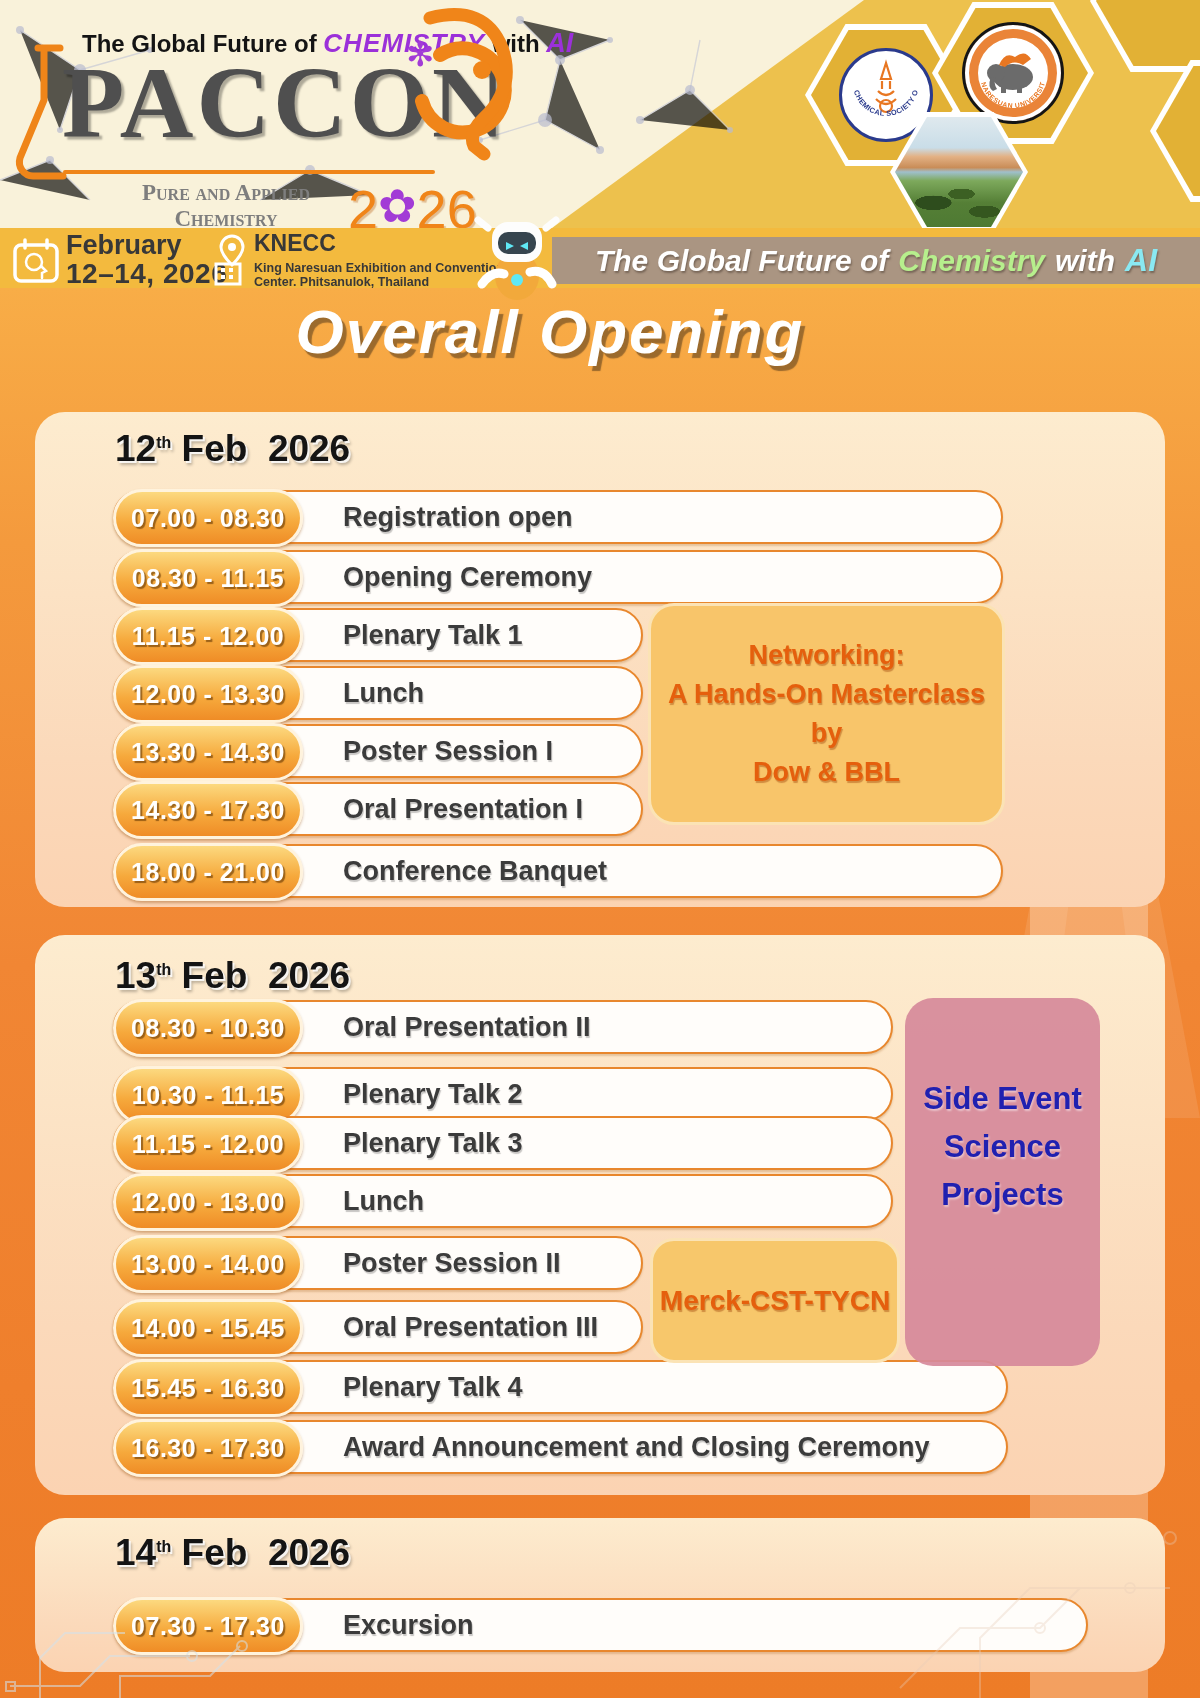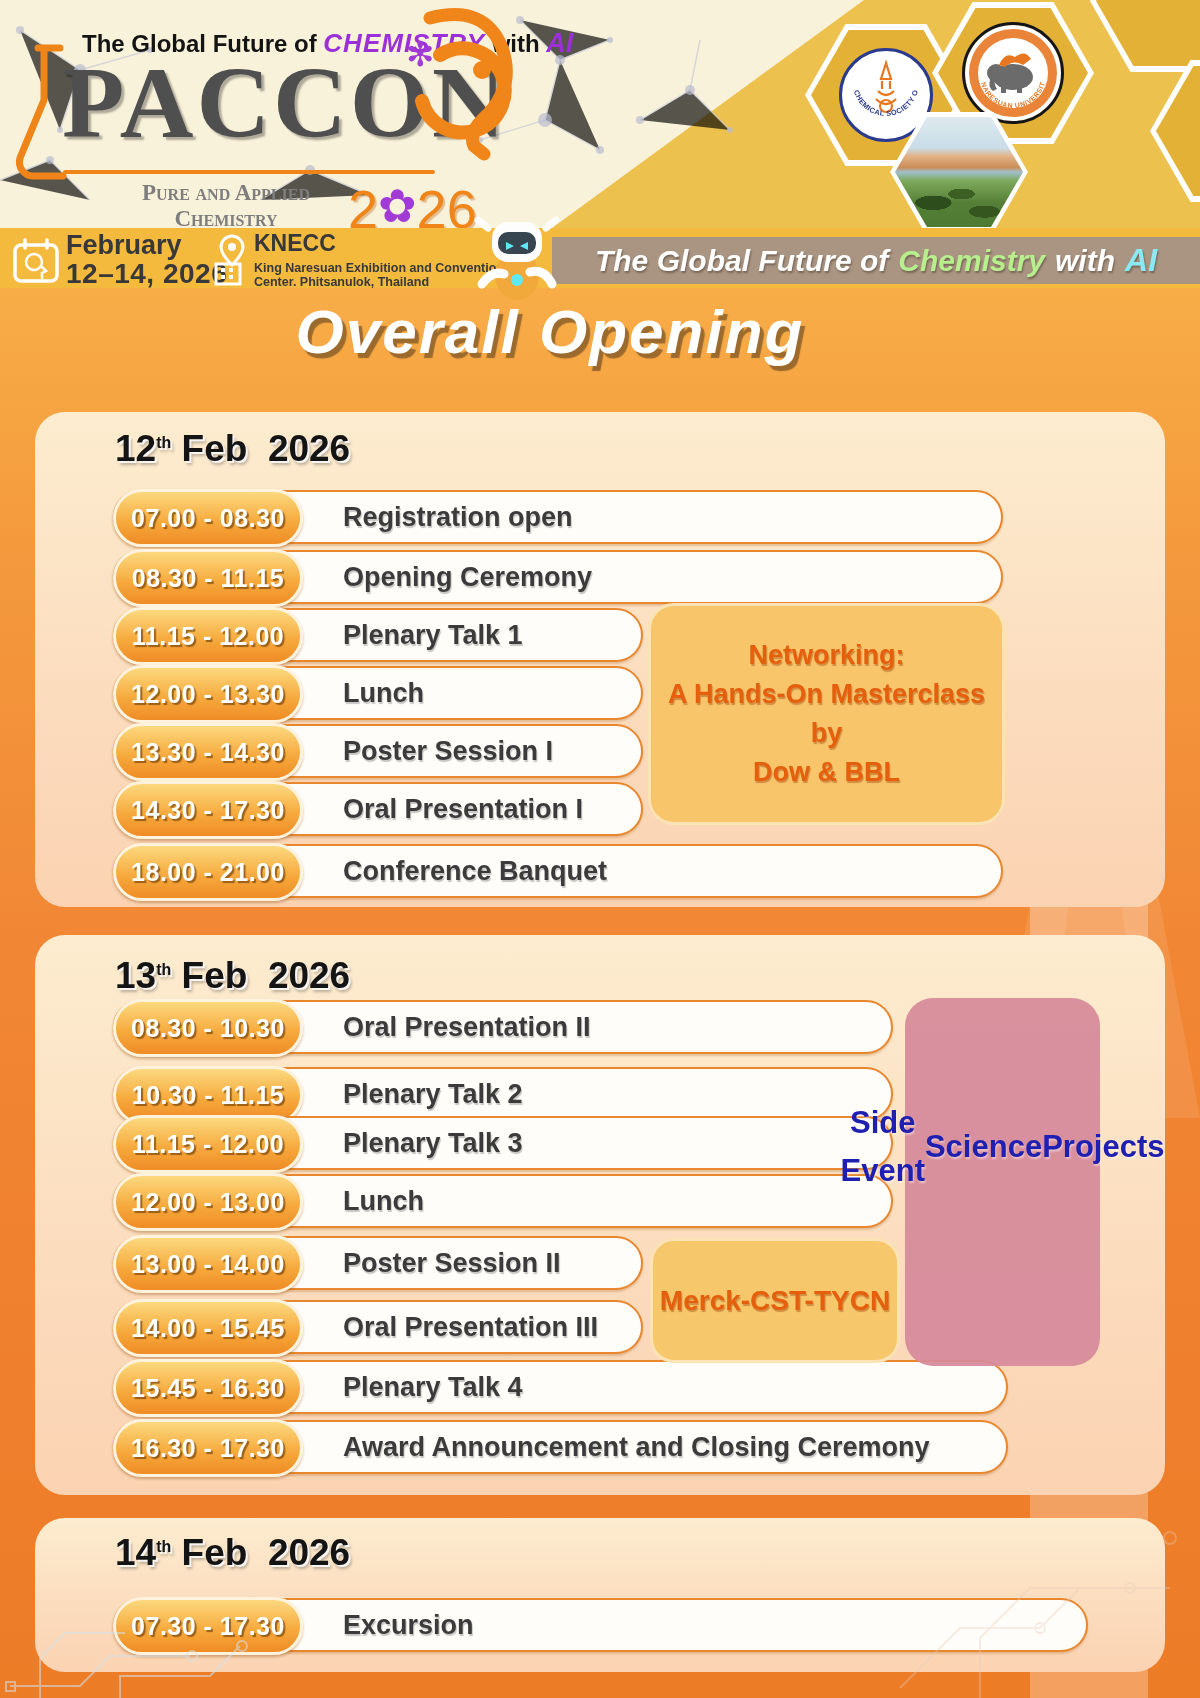--- a/index.html
+++ b/index.html
@@ -83,21 +83,21 @@
                font-size:27px;font-weight:bold;color:#3b3b3b;white-space:nowrap;
                text-shadow:1px 2px 1px rgba(0,0,0,.22);margin-left:12px;}
 
   .networking-box{position:absolute;left:613px;top:191px;width:357px;height:222px;
        background:#f8c56a;border:3px solid #fbe3b5;border-radius:26px;box-sizing:border-box;
        display:flex;flex-direction:column;align-items:center;justify-content:center;
        font-size:27px;font-weight:bold;color:#e55f0d;line-height:1.45;text-align:center;
        text-shadow:1px 2px 1px rgba(150,55,0,.4);}
   .side-event-box{position:absolute;left:870px;top:63px;width:195px;height:368px;
        background:rgba(214,137,154,.92);border-radius:28px;
-       display:flex;flex-direction:row;align-items:center;justify-content:center;
+       display:flex;flex-direction:column;align-items:center;justify-content:center;
        font-size:31px;font-weight:bold;color:#2020b0;line-height:1.55;text-align:center;
        text-shadow:1px 2px 2px rgba(255,255,255,.45);padding-bottom:70px;box-sizing:border-box;}
   .merck-box{position:absolute;left:615px;top:303px;width:250px;height:125px;
        background:#f7c76b;border:3px solid #fbe3b5;border-radius:24px;box-sizing:border-box;
        display:flex;align-items:center;justify-content:center;
        font-size:28px;font-weight:bold;color:#e55f0d;text-shadow:1px 2px 1px rgba(150,55,0,.4);}
 
   .circuit{position:absolute;opacity:.55;}
 </style>
 </head>

